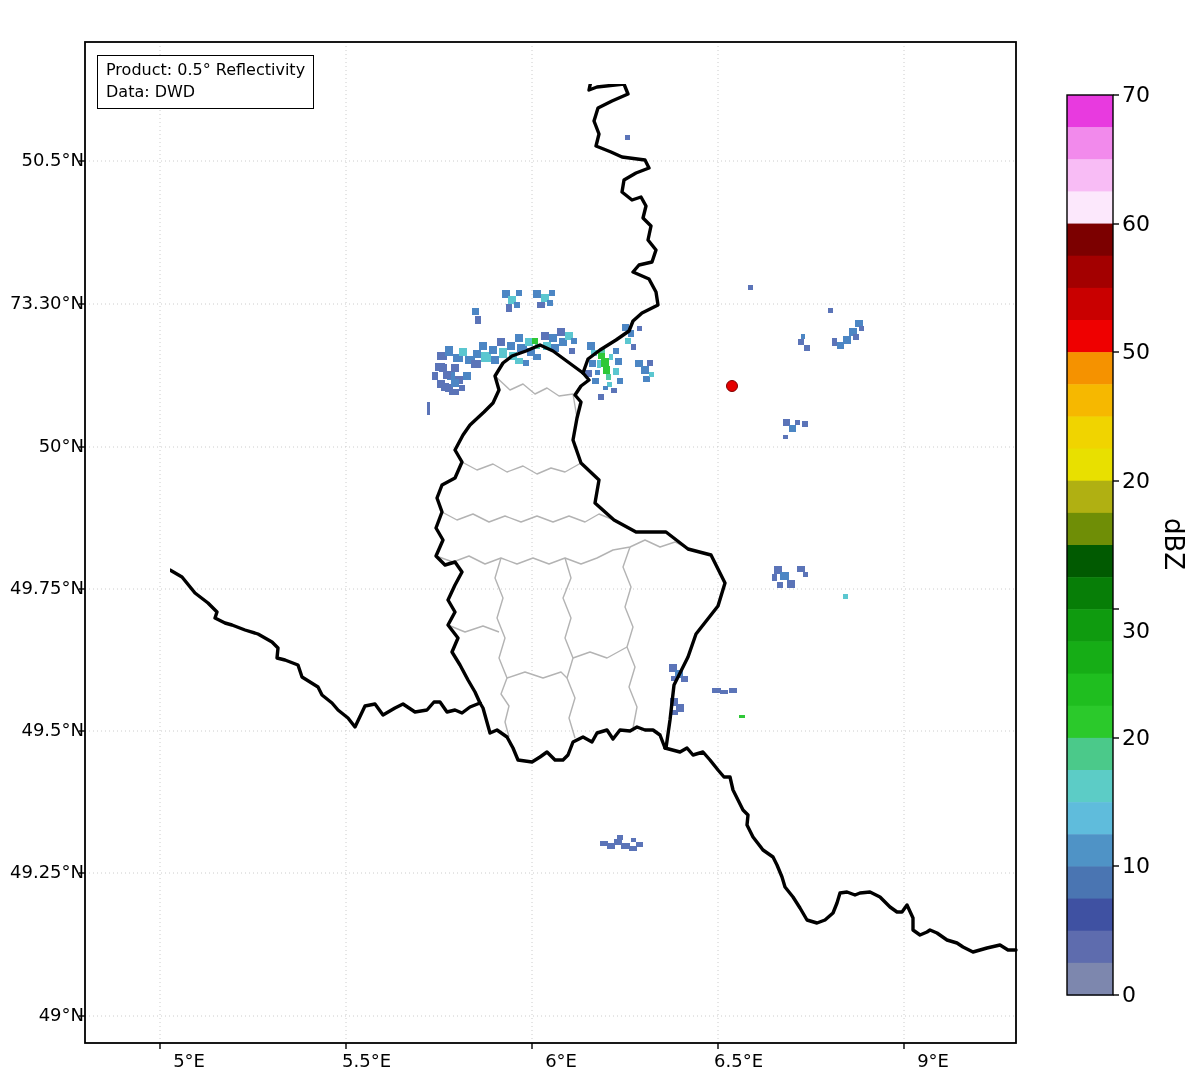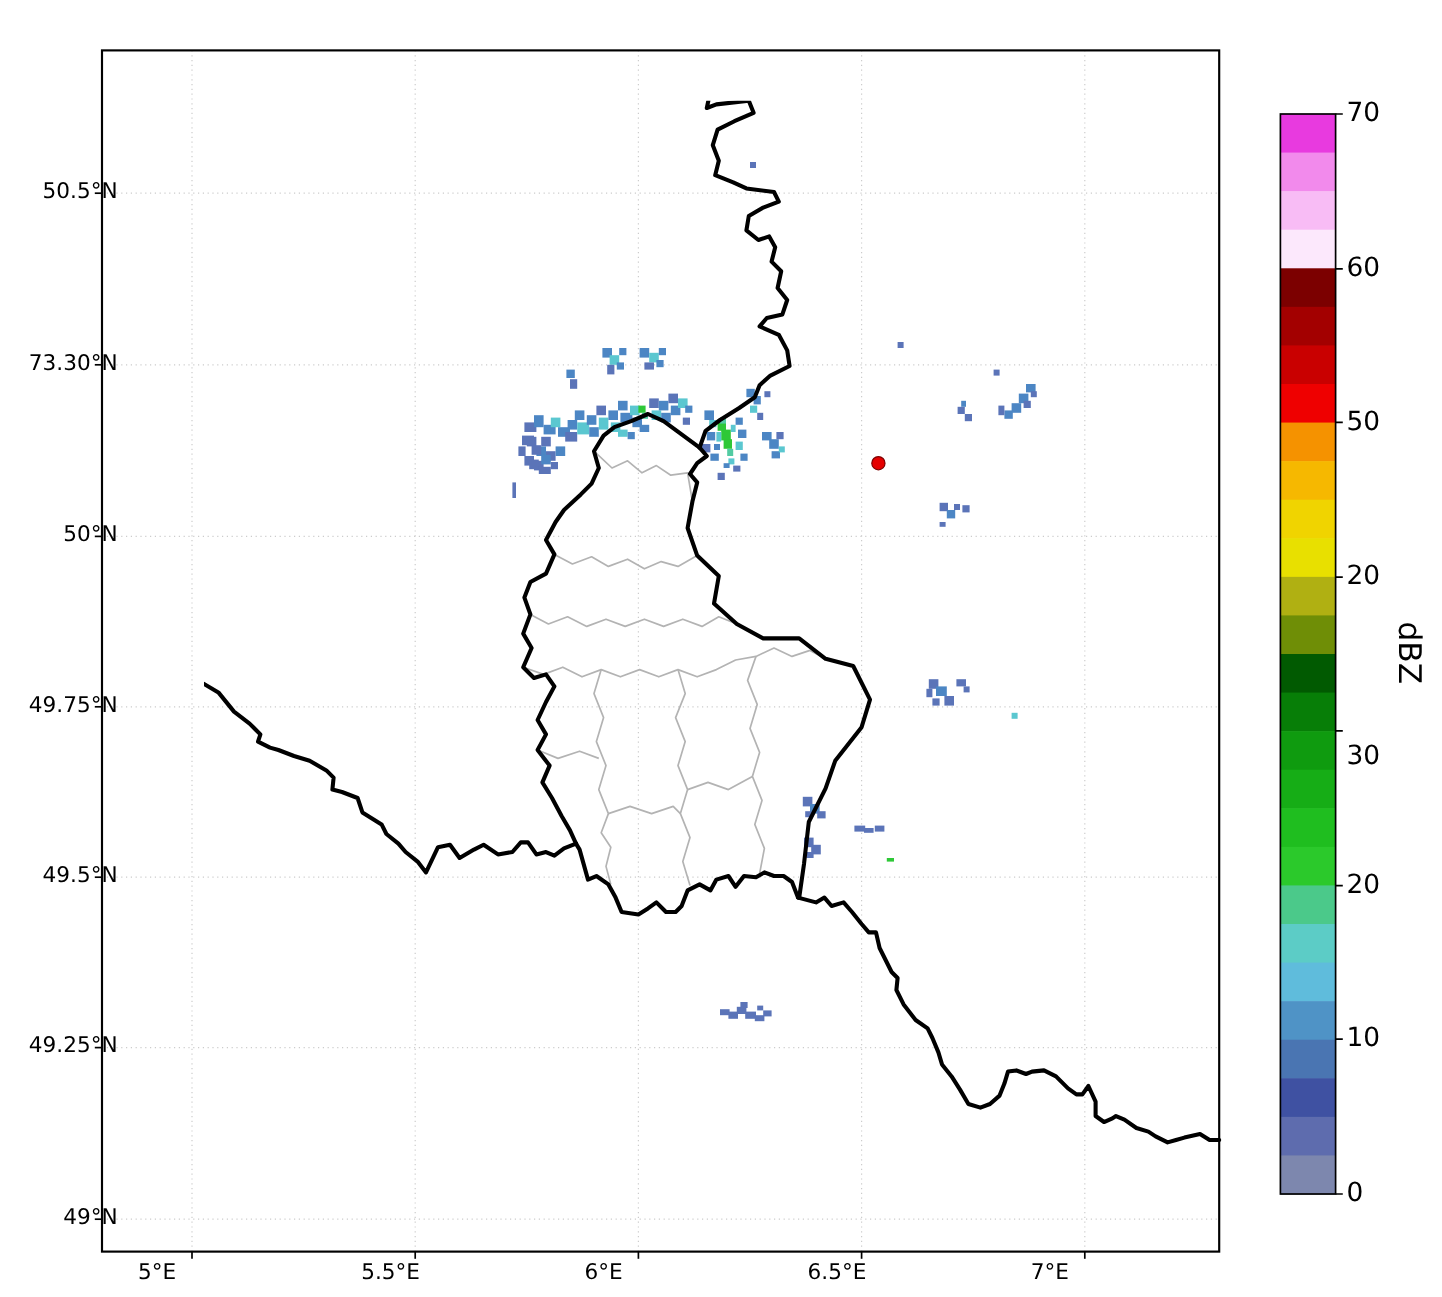--- a/index.html
+++ b/index.html
@@ -1,22 +1,22 @@
 <!DOCTYPE html>
 <html><head>
 <meta charset="utf-8">
 <style>
   html,body { margin:0; padding:0; background:#ffffff; }
   .fig { position:relative; width:1202px; height:1081px; background:#fff;
          font-family:"DejaVu Sans", sans-serif; color:#000; overflow:hidden; }
   .fig svg { position:absolute; left:0; top:0; }
   .txt { position:absolute; white-space:nowrap; }
   .title { left:85px; top:3px; width:931px; text-align:center; font-size:29px; }
-  .xtick { top:1050px; width:90px; text-align:left; font-size:18px; }
-  .ytick { left:18px; width:80px; padding-right:3px; text-align:right; font-size:18px; }
+  .xtick { top:1050px; width:90px; text-align:right; font-size:18px; }
+  .ytick { left:4px; width:80px; padding-right:3px; text-align:right; font-size:18px; }
   .cbtick { left:1122px; width:60px; text-align:left; font-size:22px; line-height:30px; }
   .cblabel { left:1134px; top:529px; width:80px; text-align:center; font-size:26px;
              transform:rotate(90deg); }
   .infobox { position:absolute; left:97px; top:55px; background:#fff;
              border:1.8px solid #000; padding:3px 8px 5px 8px;
              font-size:16px; line-height:22px; z-index:3; }
 </style>
 </head>
 <body>
 
@@ -257,26 +257,30 @@
         <line x1="1113" y1="738" x2="1119" y2="738" stroke="#000" stroke-width="1.4"></line>
         <line x1="1113" y1="609" x2="1119" y2="609" stroke="#000" stroke-width="1.4"></line>
         <line x1="1113" y1="481" x2="1119" y2="481" stroke="#000" stroke-width="1.4"></line>
         <line x1="1113" y1="352" x2="1119" y2="352" stroke="#000" stroke-width="1.4"></line>
         <line x1="1113" y1="224" x2="1119" y2="224" stroke="#000" stroke-width="1.4"></line>
         <line x1="1113" y1="95" x2="1119" y2="95" stroke="#000" stroke-width="1.4"></line>
       </g>
     </svg>
 
 
+  <div class="infobox">
+    <div>Product: 0.5° Reflectivity</div>
+    <div>Data: DWD</div>
+  </div>
 
   <span class="txt xtick" style="left:115px">5°E</span>
   <span class="txt xtick" style="left:301px">5.5°E</span>
   <span class="txt xtick" style="left:487px">6°E</span>
   <span class="txt xtick" style="left:673px">6.5°E</span>
-  <span class="txt xtick" style="left:859px">7°E</span>
+  <span class="txt xtick" style="left:859px">9°E</span>
 
   <span class="txt ytick" style="top:149px">50.5°N</span>
   <span class="txt ytick" style="top:292px">73.30°N</span>
   <span class="txt ytick" style="top:435px">50°N</span>
   <span class="txt ytick" style="top:577px">49.75°N</span>
   <span class="txt ytick" style="top:719px">49.5°N</span>
   <span class="txt ytick" style="top:861px">49.25°N</span>
   <span class="txt ytick" style="top:1004px">49°N</span>
 
   <span class="txt cbtick" style="top:980px">0</span>

